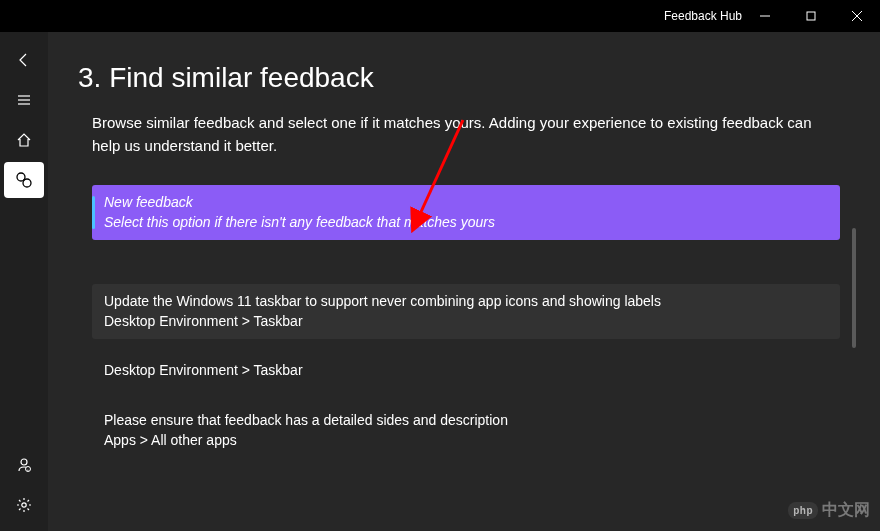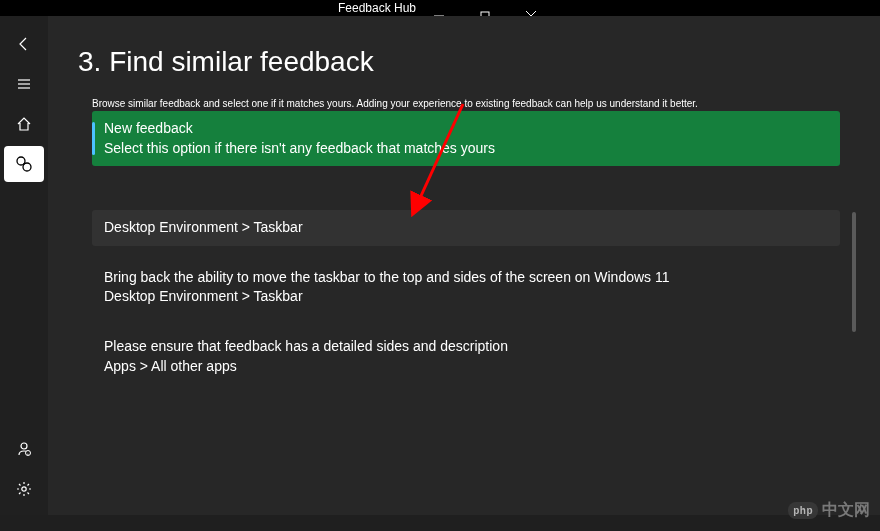--- a/index.html
+++ b/index.html
@@ -10,25 +10,25 @@
     }
     body {
       width: 880px;
       height: 531px;
       background: #1f1f1f;
       color: #ffffff;
       overflow: hidden;
       position: relative;
     }
     .titlebar {
-      height: 16px;
+      height: 32px;
       background: #000000;
       display: flex;
       align-items: center;
-      justify-content: center;
+      justify-content: flex-end;
       padding-left: 12px;
     }
     .titlebar-title {
       font-size: 12px;
       color: #ffffff;
     }
     .window-controls {
       display: flex;
       height: 100%;
     }
@@ -88,39 +88,41 @@
       padding: 30px 40px 0 30px;
       overflow: hidden;
       position: relative;
     }
     .page-title {
       font-size: 28px;
       font-weight: 400;
       margin-bottom: 18px;
     }
     .page-desc {
-      font-size: 10px;
-      color: #ffffff;
+      font-size: 15px;
+      color: #ffffff;
+      margin-bottom: 28px;
       line-height: 1.5;
       padding-left: 14px;
       max-width: 760px;
     }
     .feedback-list {
       padding-left: 14px;
       position: relative;
     }
     .feedback-item {
       padding: 8px 12px 8px 12px;
       margin-bottom: 14px;
       cursor: pointer;
       position: relative;
       border-radius: 3px;
     }
     .feedback-item.selected {
-      background: #15803d;
+      background: #8b5cf6;
+      font-style: italic;
     }
     .feedback-item.selected::before {
       content: "";
       position: absolute;
       left: 0;
       top: 11px;
       bottom: 11px;
       width: 3px;
       background: #4cc2ff;
       border-radius: 2px;
@@ -250,24 +252,24 @@
     <p class="page-desc">Browse similar feedback and select one if it matches yours. Adding your experience to existing feedback can help us understand it better.</p>
 
     <div class="feedback-list" id="feedback-list">
         <div class="feedback-item selected">
           <div class="fb-title">New feedback</div>
           <div class="fb-sub">Select this option if there isn't any feedback that matches yours</div>
         </div>
         <div class="feedback-item">
         </div>
         <div class="feedback-item hovered">
+          <div class="fb-title">Update the Windows 11 taskbar to support never combining app icons and showing labels</div>
           <div class="fb-sub">Desktop Environment &gt; Taskbar</div>
         </div>
         <div class="feedback-item">
-          <div class="fb-title">Bring back the ability to move the taskbar to the top and sides of the screen on Windows 11</div>
           <div class="fb-sub">Desktop Environment &gt; Taskbar</div>
         </div>
         <div class="feedback-item">
           <div class="fb-title">Please ensure that feedback has a detailed sides and description</div>
           <div class="fb-sub">Apps &gt; All other apps</div>
         </div>
         <div class="feedback-item"></div>
       </div>
 
     <div class="scrollbar"></div>

